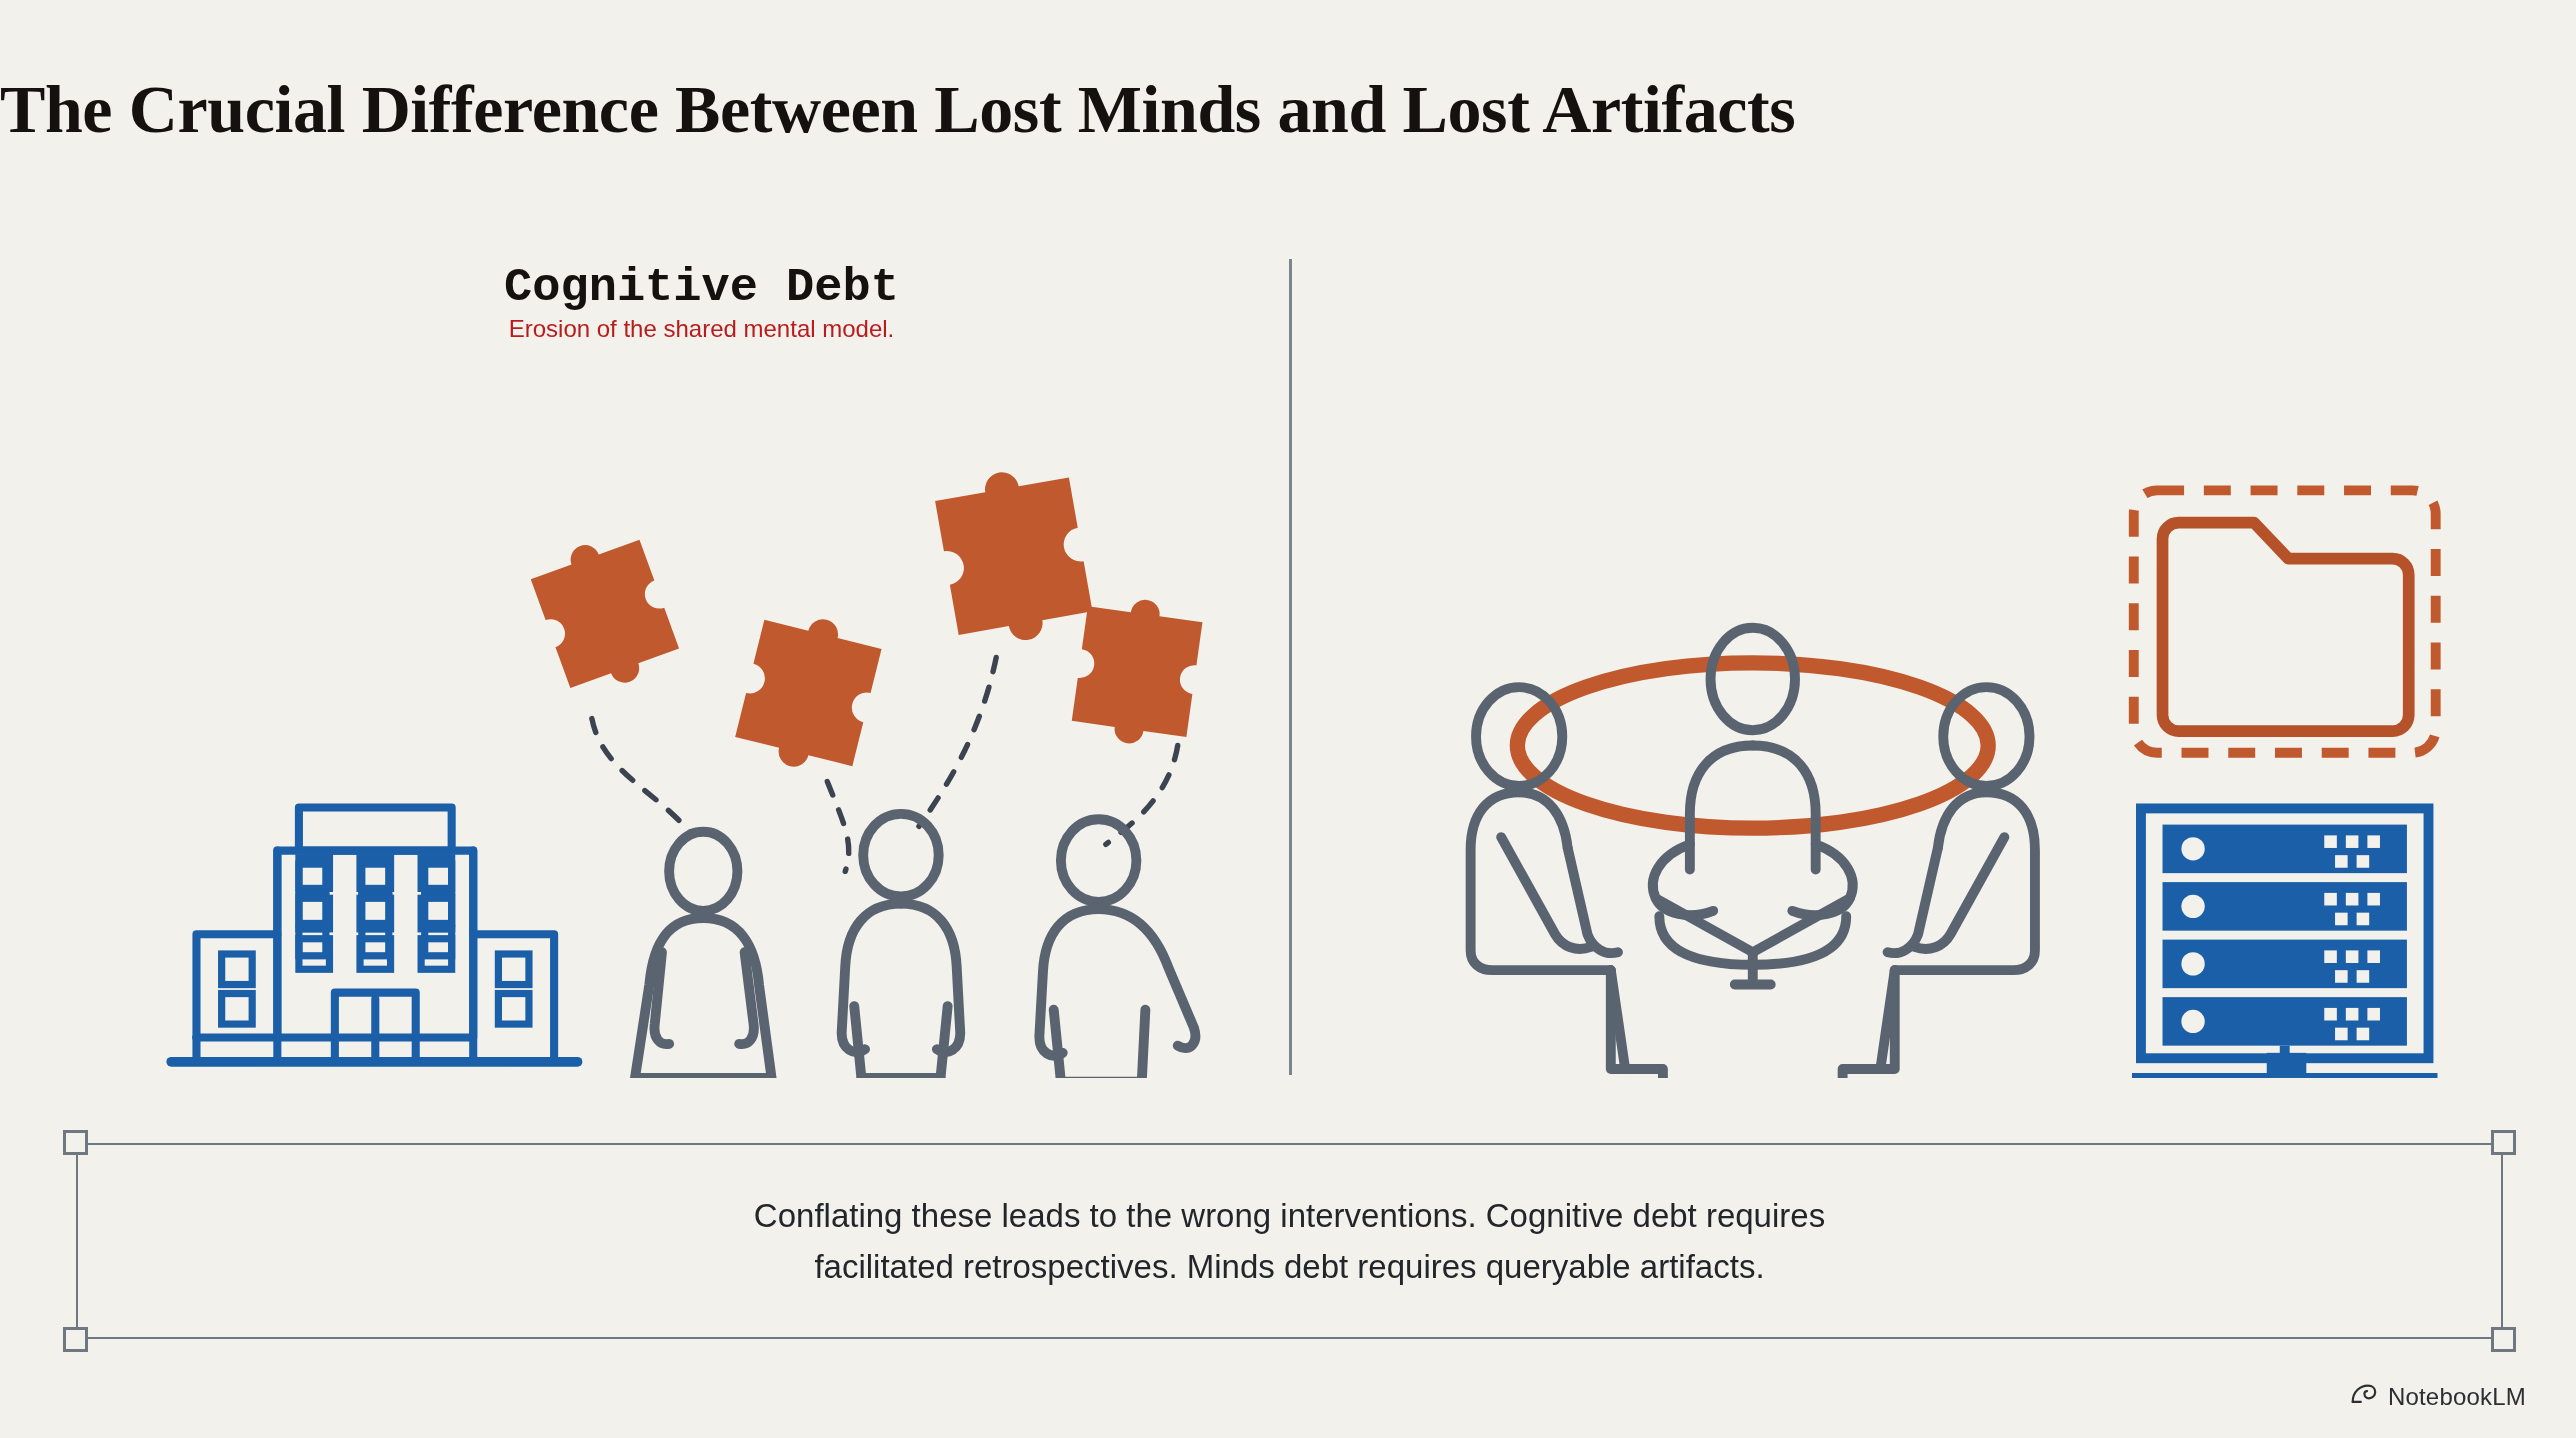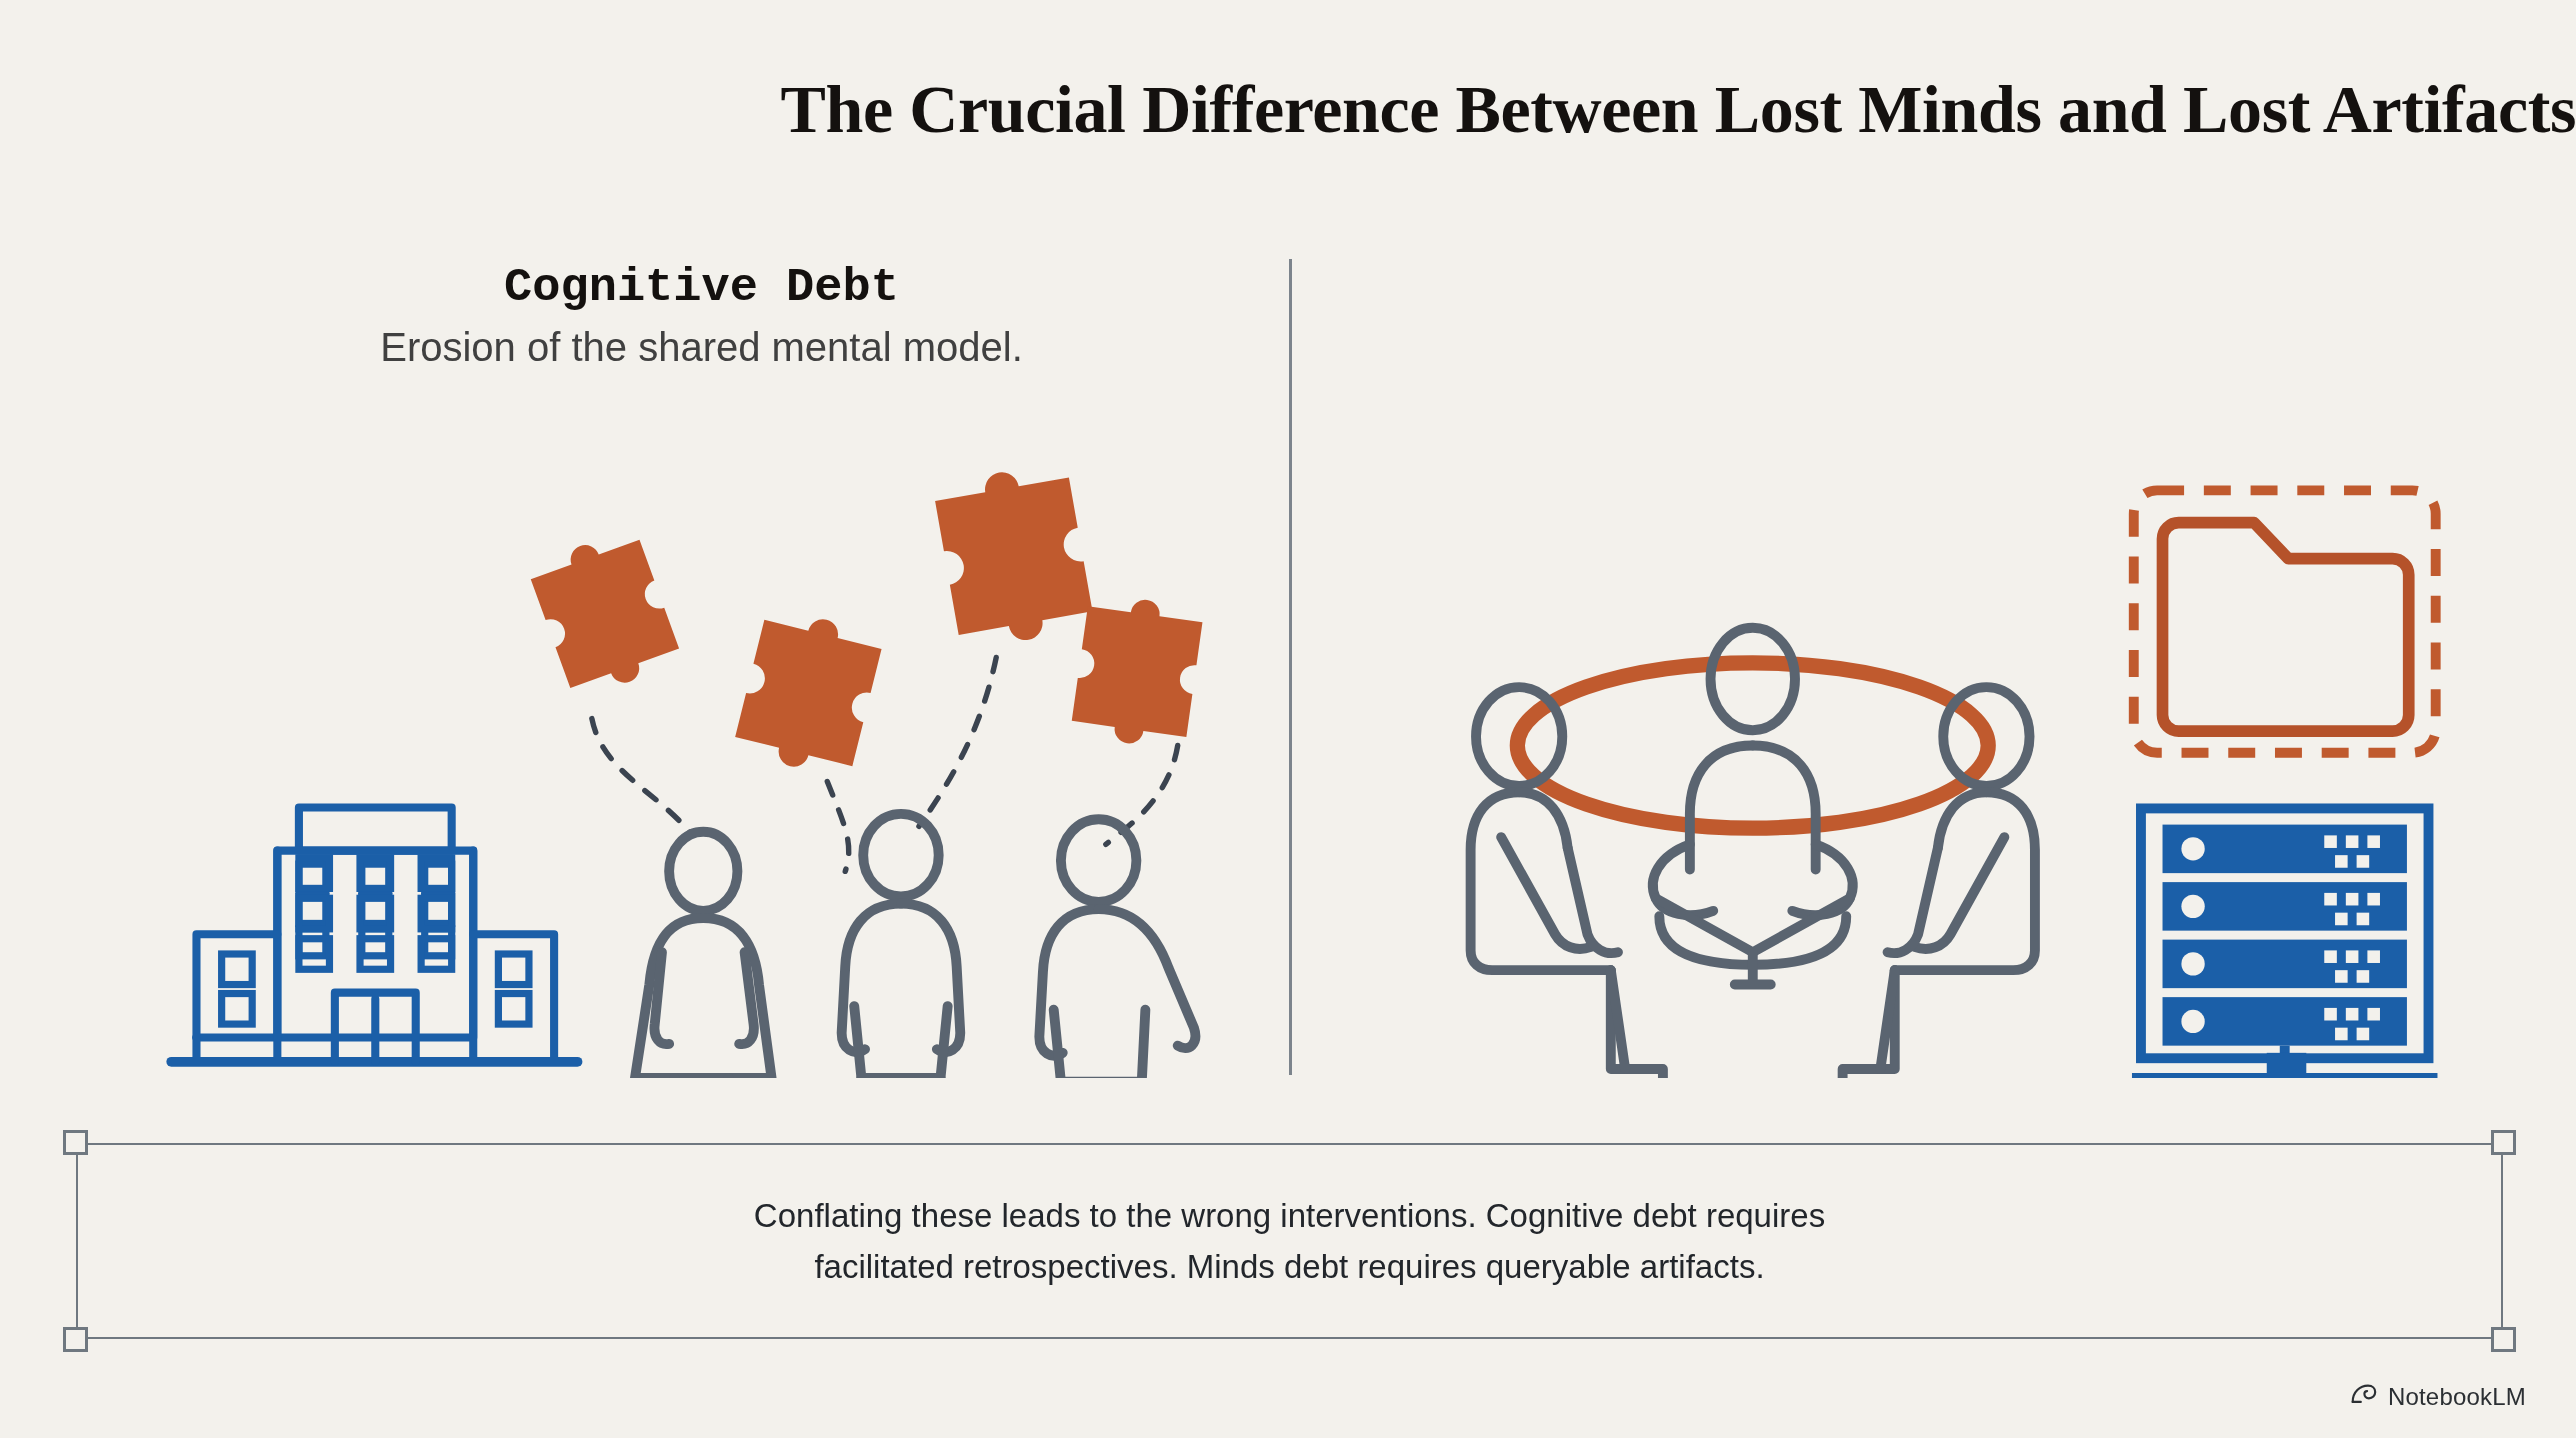--- a/index.html
+++ b/index.html
@@ -21,21 +21,21 @@
     inset: 0;
     background: #f3f1ec;
   }
 
   
   .title {
     position: absolute;
     top: 70px;
     left: 0;
     width: 2576px;
-    text-align: right;
+    text-align: left;
     font-family: "Liberation Serif", "DejaVu Serif", serif;
     font-weight: bold;
     font-size: 68px;
     letter-spacing: -0.4px;
     color: #14110f;
     white-space: nowrap;
   }
 
   
   .col-head {
@@ -44,24 +44,24 @@
   }
   .col-head .h {
     font-family: Liberation Mono, monospace;
     font-weight: bold;
     font-size: 47px;
     color: #14110f;
     line-height: 1.1;
     white-space: nowrap;
   }
   .col-head .s {
-    margin-top: 8px;
+    margin-top: 0;
     font-family: "Liberation Sans", sans-serif;
-    font-size: 40px;
-    color: #404040;
+    font-size: 24px;
+    color: #b91c1c;
     line-height: 1.25;
     white-space: nowrap;
   }
 
   #col-left-head  { left: 171px;  top: 262px; width: 1061px; }
   #col-right-head { left: 1348px; top: 262px; width: 1106px; }
 
   .divider {
     position: absolute;
     left: 1289px;

